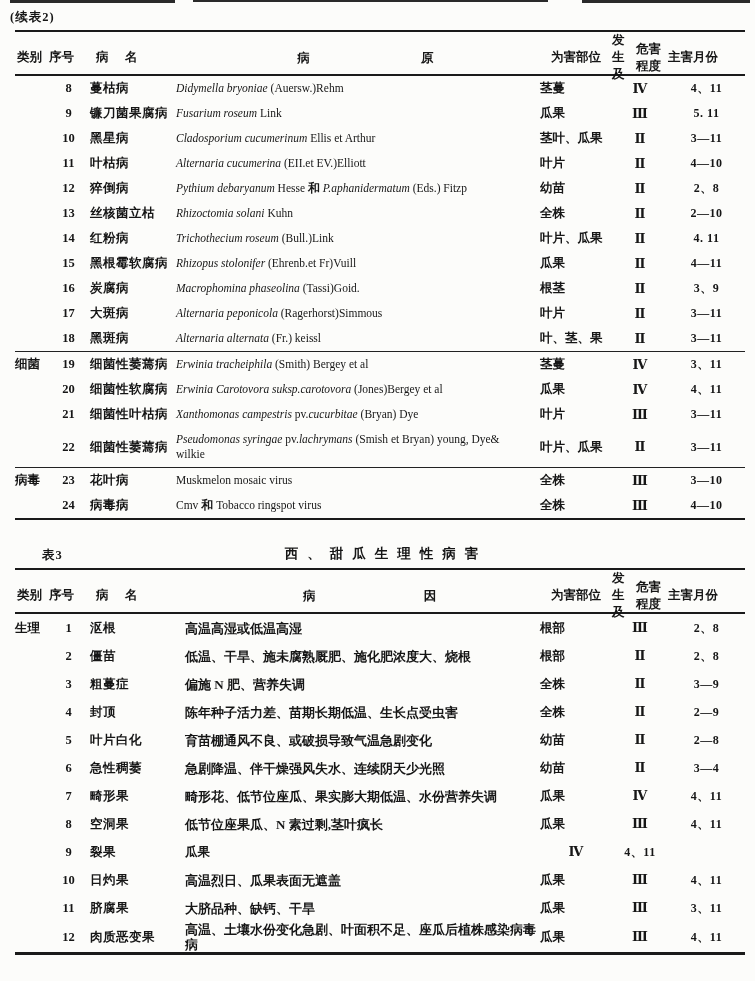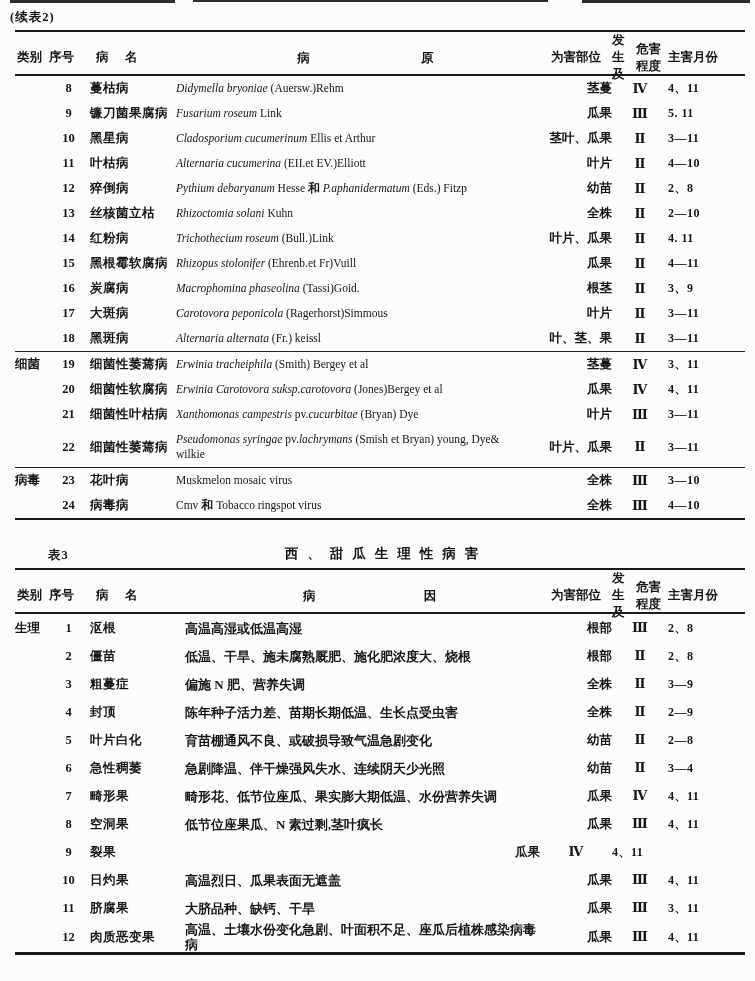--- a/index.html
+++ b/index.html
@@ -31,25 +31,25 @@
   .trow{display:grid;align-items:center;min-height:25px;}
   .t3 .trow{min-height:28px;}
   .trow.tall{min-height:40px;}
   .cat{font-weight:600;font-size:12.5px;}
   .no{text-align:center;font-weight:600;font-size:12.5px;}
   .name{font-weight:600;font-size:12.5px;letter-spacing:0.5px;}
   .agent{font-size:11.5px;line-height:15px;white-space:pre-wrap;}
   .agent .it{font-style:italic;}
   .agent .zh{font-weight:600;font-size:12px;}
   .agent.cause{font-weight:600;font-size:13px;white-space:normal;}
-  .part{text-align:right;font-weight:600;font-size:12.5px;}
+  .part{text-align:left;font-weight:600;font-size:12.5px;}
   .degree{text-align:center;font-weight:600;font-size:13px;}
-  .months{text-align:left;font-weight:600;font-size:12px;letter-spacing:0.5px;}
+  .months{text-align:center;font-weight:600;font-size:12px;letter-spacing:0.5px;}
   .cap3{position:absolute;left:15px;top:545px;width:730px;height:22px;}
-  .cap3 .lbl{position:absolute;left:33px;top:2px;font-size:12.5px;font-weight:600;letter-spacing:1px;}
+  .cap3 .lbl{position:absolute;left:27px;top:2px;font-size:12.5px;font-weight:600;letter-spacing:1px;}
   .cap3 .ttl{position:absolute;left:12px;right:0;top:0;text-align:center;font-size:13.5px;font-weight:700;letter-spacing:9px;}
 </style>
 </head>
 <body>
 
 <div class="page">
 
   <div class="artifact" style="left:10px;width:165px;height:3px;"></div>
   <div class="artifact" style="left:193px;width:355px;height:2px;"></div>
   <div class="artifact" style="left:582px;width:168px;height:3px;"></div>
@@ -156,21 +156,21 @@
           <div class="c name">炭腐病</div>
           <div class="c agent"><span class="it">Macrophomina phaseolina</span><span> (Tassi)Goid.</span></div>
           <div class="c part">根茎</div>
           <div class="c degree">Ⅱ</div>
           <div class="c months">3、9</div>
         </div>
         <div class="trow grid2">
           <div class="c cat"></div>
           <div class="c no">17</div>
           <div class="c name">大斑病</div>
-          <div class="c agent"><span class="it">Carotovora peponicola</span><span> (Ragerhorst)Simmous</span></div>
+          <div class="c agent"><span class="it">Alternaria peponicola</span><span> (Ragerhorst)Simmous</span></div>
           <div class="c part">叶片</div>
           <div class="c degree">Ⅱ</div>
           <div class="c months">3—11</div>
         </div>
         <div class="trow grid2">
           <div class="c cat"></div>
           <div class="c no">18</div>
           <div class="c name">黑斑病</div>
           <div class="c agent"><span class="it">Alternaria alternata</span><span> (Fr.) keissl</span></div>
           <div class="c part">叶、茎、果</div>

